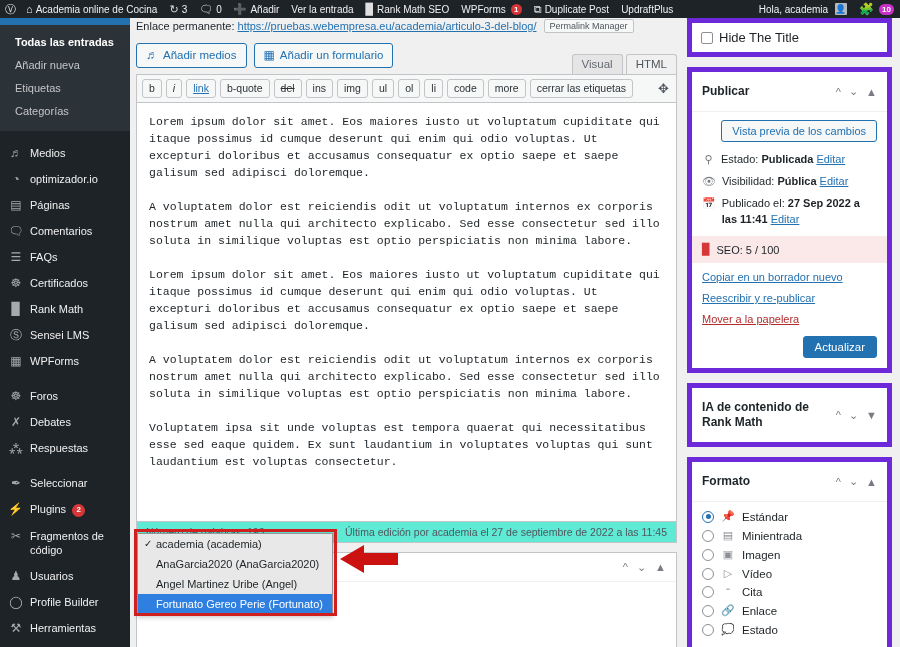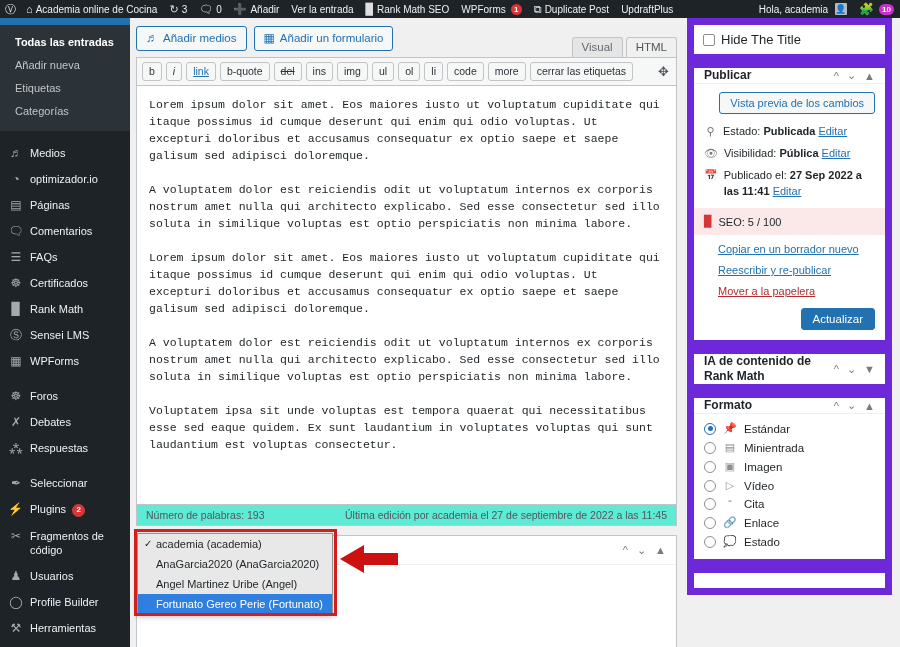--- a/index.html
+++ b/index.html
@@ -179,25 +179,25 @@
   .rm-tab.active { color: #1d2327; border-bottom: 3px solid #4b96cd; }
   .rm-tab .rmi { font-size: 11px; color: #8c8f94; }
   .rm-body { padding: 10px 12px; font-size: 11.5px; color: #50575e; }
 
   
   #rightcol {
     position: absolute; top: 18px; left: 683px; width: 217px; height: 629px;
     background: #f0f0f1; padding: 0 8px 0 4px; overflow: hidden;
   }
   .rc-box {
-    background: #fff; border: 7px solid #6d28d9; 
+    background: #fff; border: 5px solid #6d28d9; margin-bottom: 10px;
   }
   .rc-header {
     display: flex; align-items: center; justify-content: space-between;
-    padding: 0 10px;
+    padding: 12px 10px;
   }
   .rc-header.bordered { border-bottom: 1px solid #f0f0f1; }
   .rc-title { font-size: 12px; font-weight: 600; line-height: 15px; }
   .rc-ctrls { display: flex; align-items: center; gap: 8px; color: #787c82; font-size: 11px; }
   .hide-title-box { padding: 7px 9px; display: flex; align-items: center; gap: 6px; }
   .cb {
     width: 12px; height: 12px; border: 1px solid #8c8f94; background: #fff;
     border-radius: 2px; flex: 0 0 12px;
   }
   .pub-actions { padding: 8px 10px 6px 10px; display: flex; justify-content: flex-end; }
@@ -210,21 +210,21 @@
     padding: 3px 10px 3px 10px; font-size: 11px; line-height: 16px; color: #1d2327;
   }
   .pub-row .pi { color: #787c82; font-size: 11px; flex: 0 0 13px; text-align: center; }
   .pub-row b { font-weight: 700; }
   .pub-row a { color: #2271b1; }
   .seo-row {
     background: #fbe9e9; margin-top: 6px; padding: 7px 10px;
     font-size: 11px; display: flex; align-items: center; gap: 6px;
   }
   .seo-row .si { color: #d63638; font-size: 11px; }
-  .pub-links { padding: 8px 10px 2px 24px; }
+  .pub-links { padding: 8px 10px 2px 10px; }
   .pub-links a {
     display: block; color: #2271b1; font-size: 11px; margin-bottom: 9px;
     text-decoration: underline;
   }
   .pub-links a.danger { color: #b32d2e; }
   .pub-footer { padding: 0 10px 10px 10px; display: flex; justify-content: flex-end; }
   .btn-primary {
     background: #2271b1; color: #fff; border: 1px solid #2271b1;
     border-radius: 3px; font-size: 11.5px; padding: 4px 11px; font-weight: 400;
   }
@@ -411,20 +411,25 @@
       <span class="mi-label">Herramientas</span>
     </div>
     <div class="menu-item">
       <span class="mi-icon">◎</span>
       <span class="mi-label">All-in-One WP Migration</span>
     </div>
   </div>
 
   <div id="main">
 
+    <div class="permalink-row">
+      <span>Enlace permanente:</span>
+      <a href="#">https://pruebas.webempresa.eu/academia/articulo-3-del-blog/</a>
+      <span class="permalink-btn">Permalink Manager</span>
+    </div>
 
     <div class="editor-wrap">
 
       <div class="media-row">
         <span class="btn-secondary">
           <span class="bi">♬</span>
           <span>Añadir medios</span>
         </span>
         <span class="btn-secondary">
           <span class="bi">▦</span>

